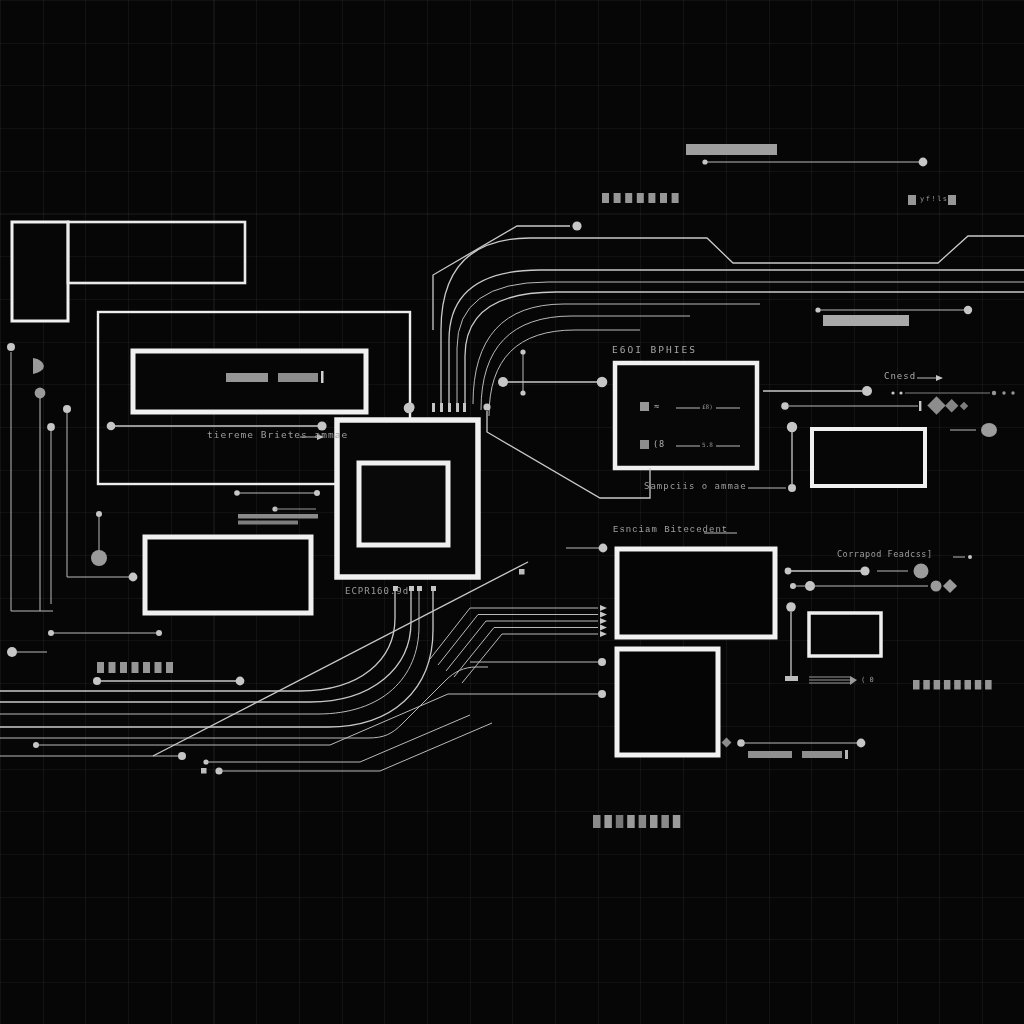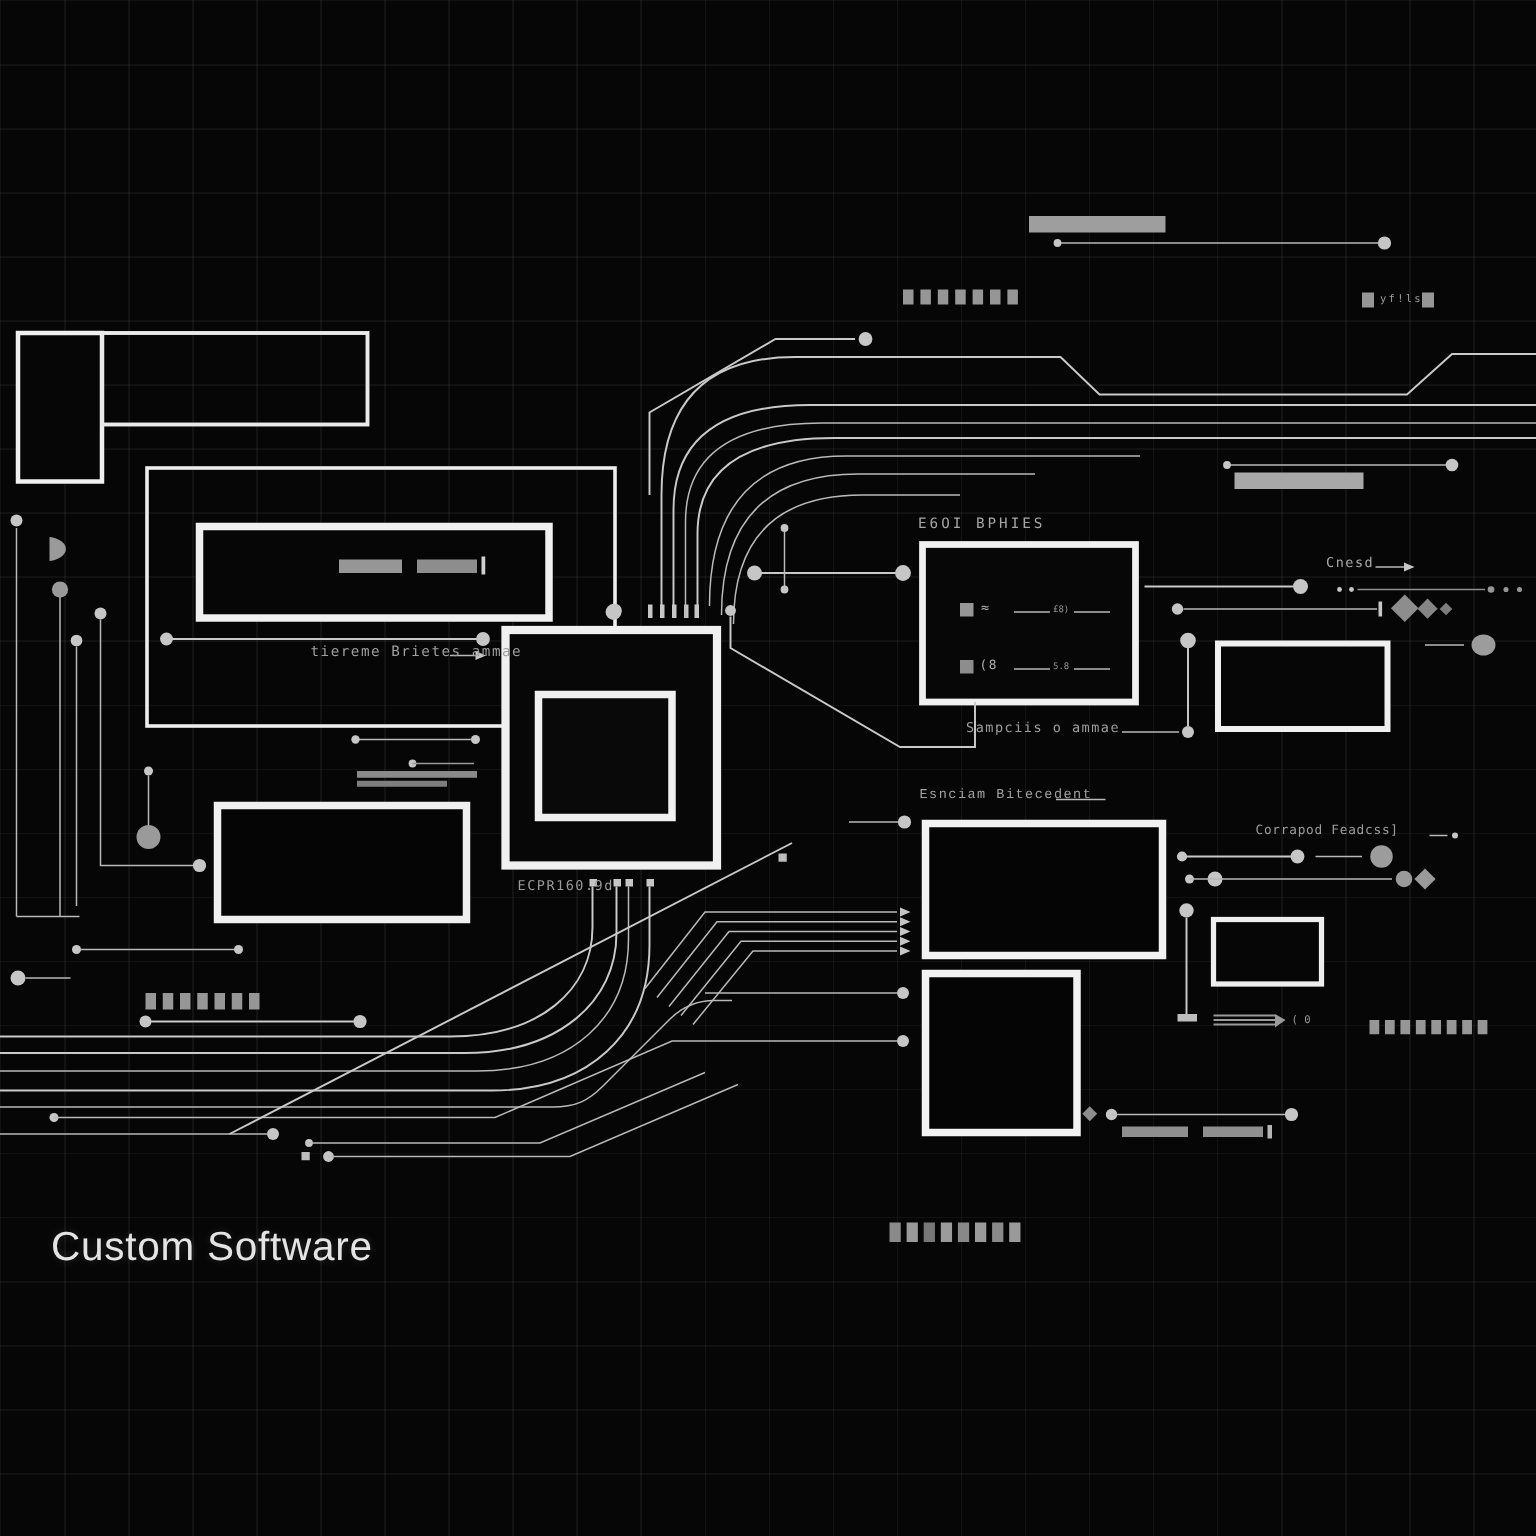--- a/index.html
+++ b/index.html
@@ -306,15 +306,14 @@
 <div class="lbl" style="left:884px;top:371px;font-size:9px;color:#a8a8a8;">Cnesd</div>
 
 <div class="lbl" style="left:613px;top:525px;font-size:9px;color:#a0a0a0;font-family:Liberation Mono, monospace;">Esnciam Bitecedent</div>
 
 <div class="lbl" style="left:837px;top:549px;font-size:8.5px;letter-spacing:0.5px;color:#9c9c9c;">Corrapod Feadcss]</div>
 
 <div class="lbl" style="left:920px;top:195px;font-size:7px;letter-spacing:1.5px;color:#9a9a9a;">yf!ls</div>
 
 <div class="lbl" style="left:861px;top:676px;font-size:7px;letter-spacing:0;color:#9a9a9a;">( 0</div>
 
-<div class="brand">Custom Software</div>
 
 </div>
 
 </body></html>

